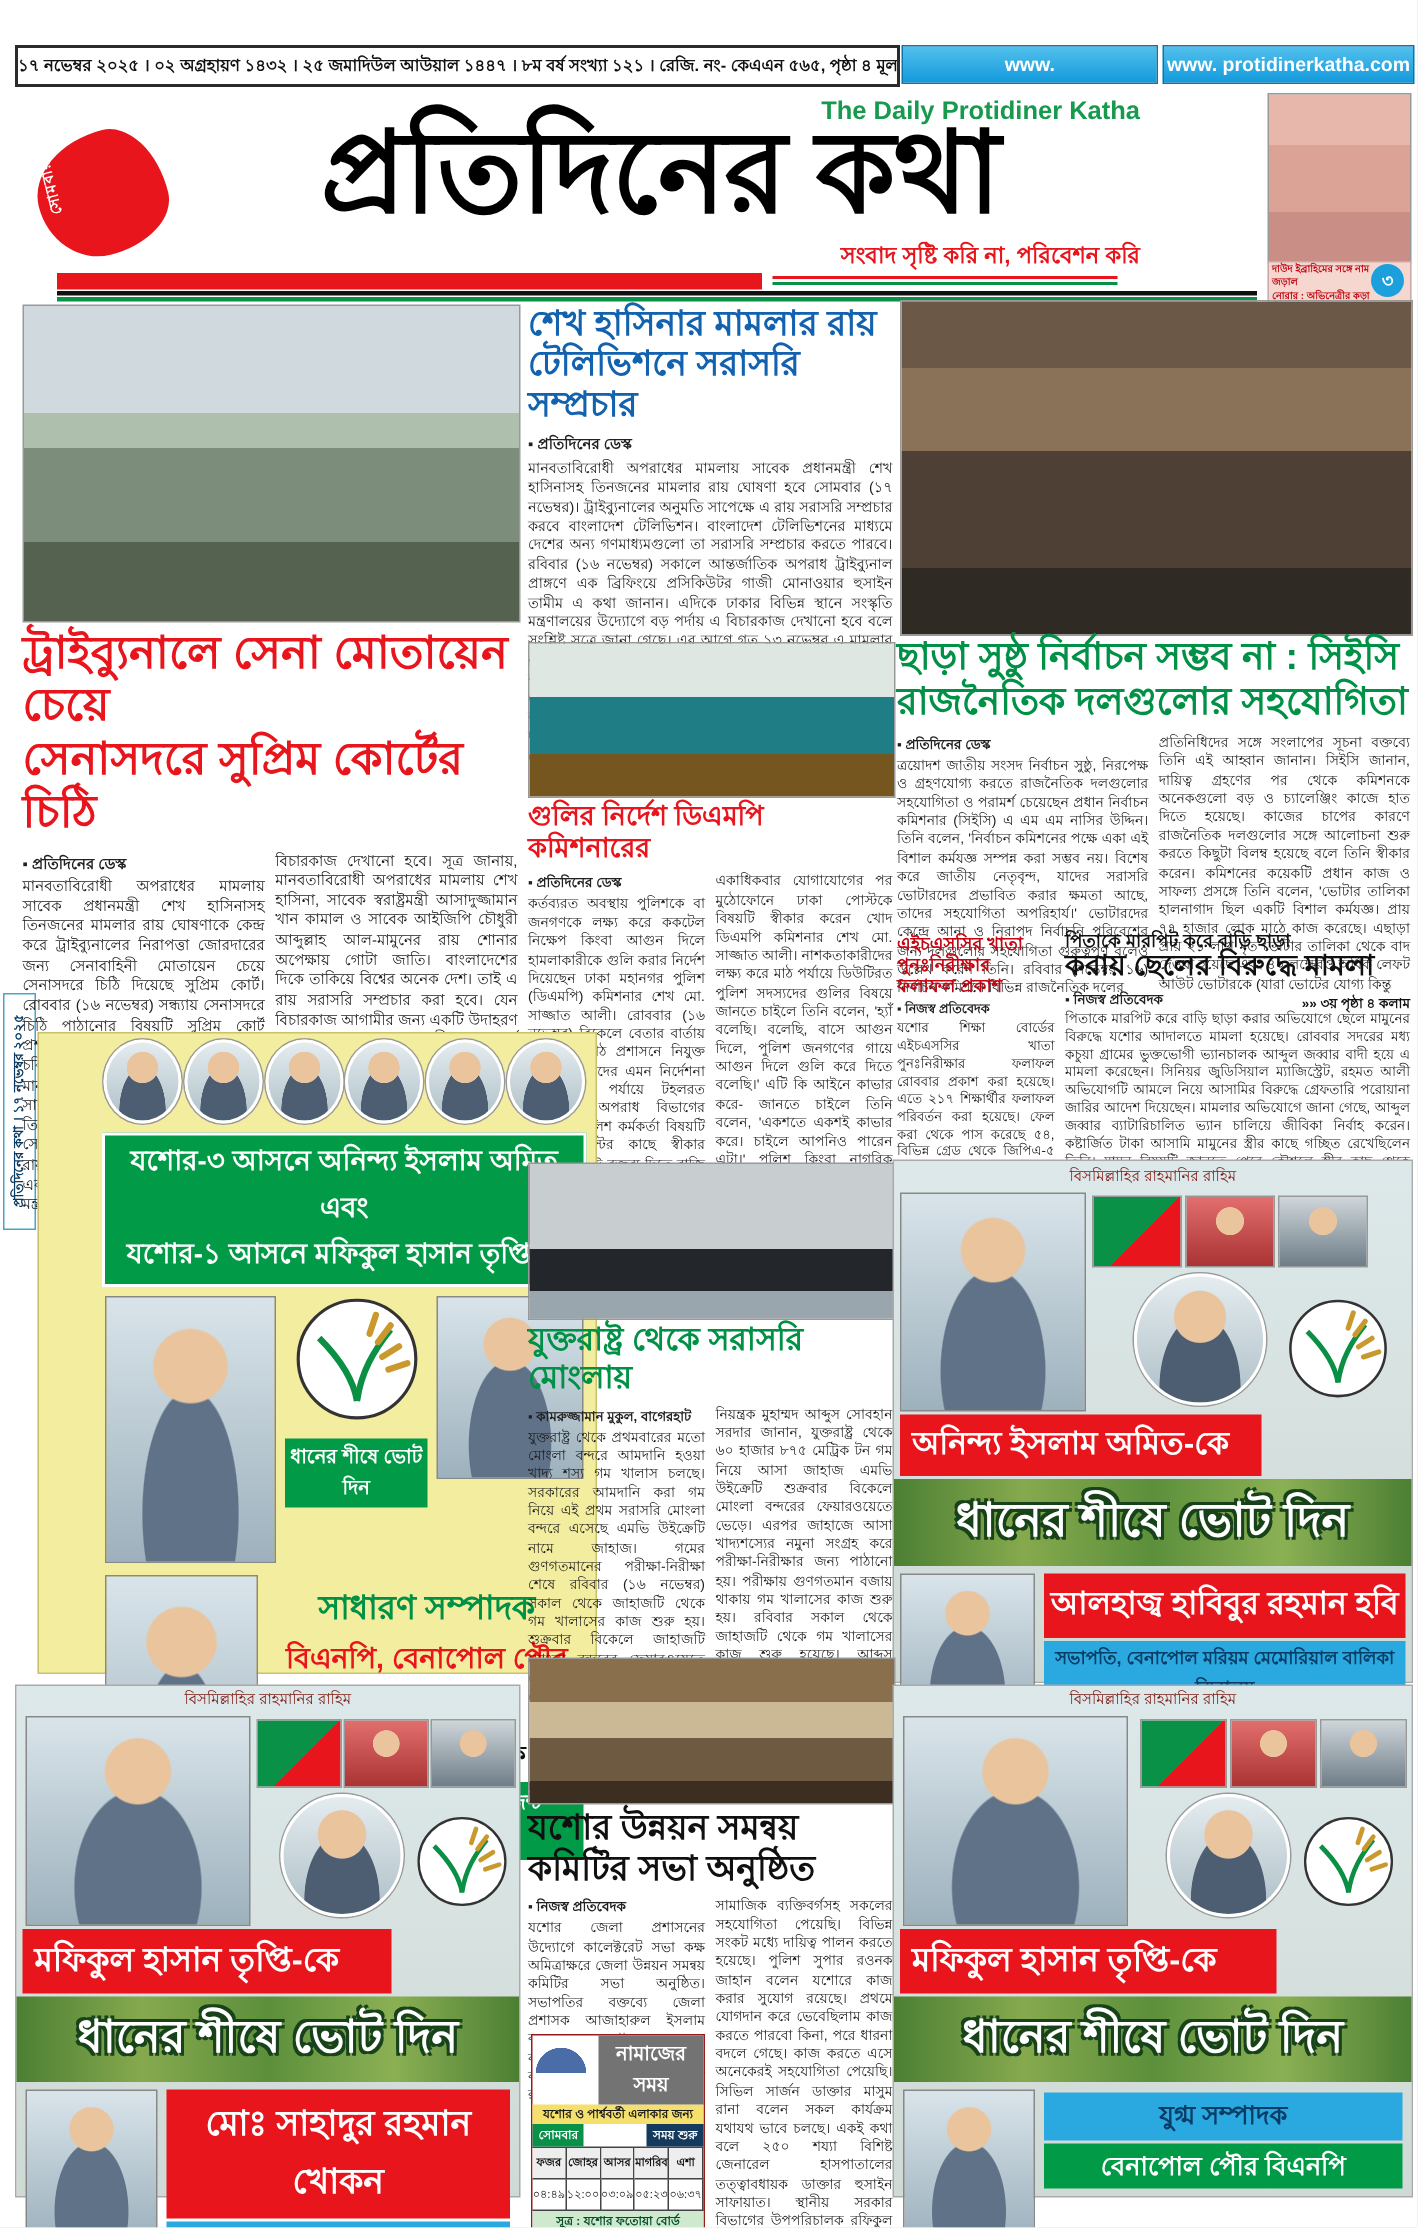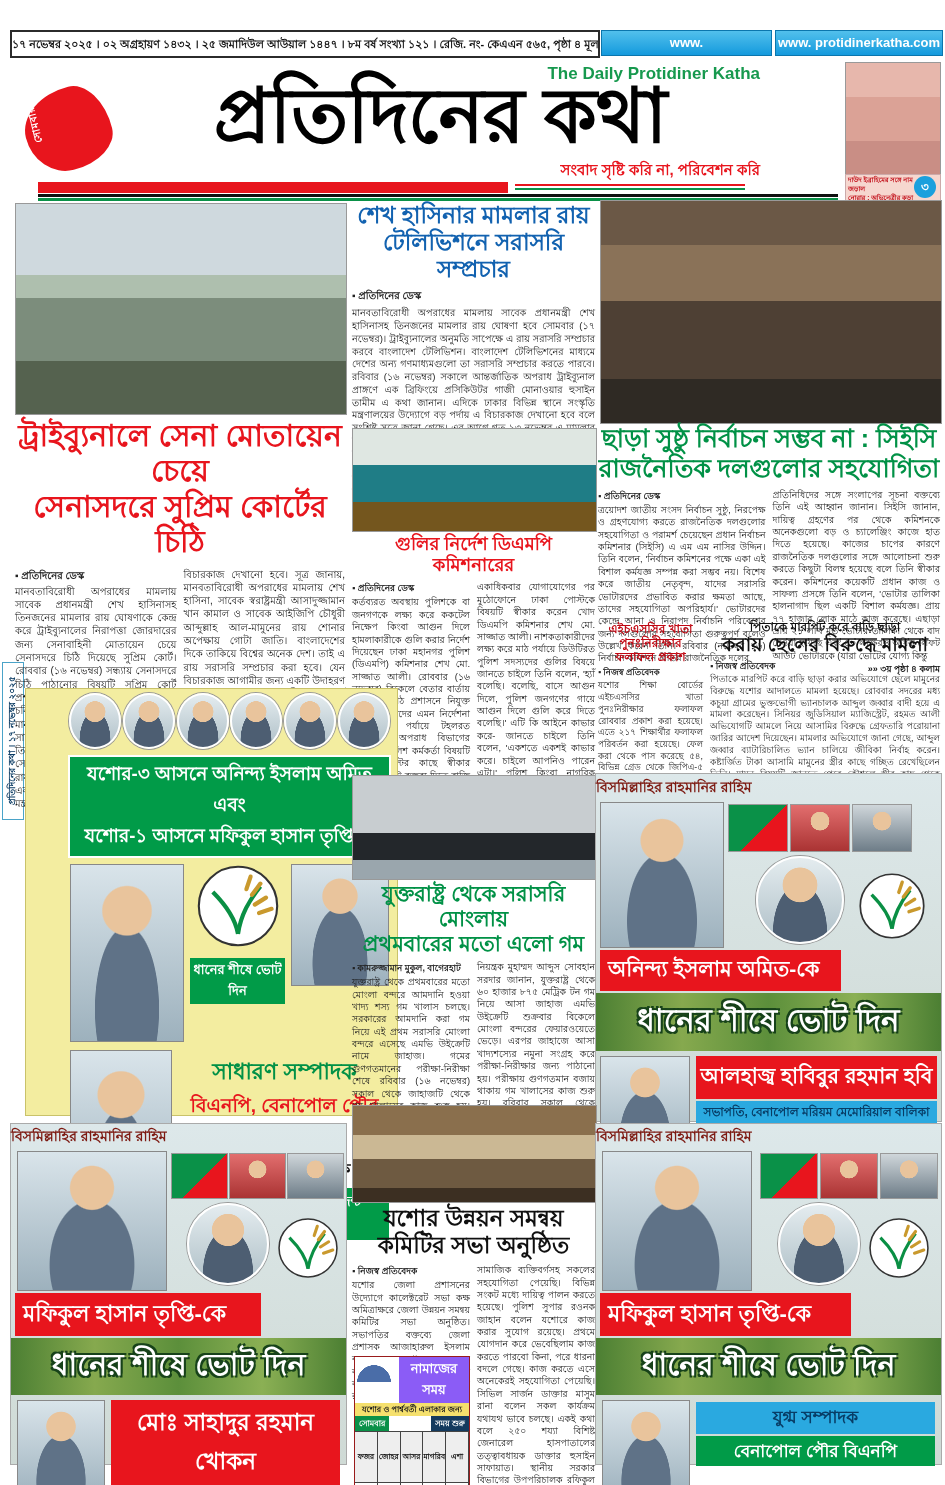--- a/index.html
+++ b/index.html
@@ -22,21 +22,21 @@
   .stripe-red{background:#e8151d;}   .stripe-black{background:#101010;}   .stripe-green{background:#0a9148;}
   
   .photo{border:1px solid #999;}
   .ph-court{background:linear-gradient(180deg,#cfd9de 0 34%,#aebfae 34% 45%,#7c8d7c 45% 75%,#55624f 75%);}
   .ph-meet{background:linear-gradient(180deg,#6b5846 0 20%,#8a7258 20% 45%,#4e4034 45% 80%,#2f2a24 80%);}
   .ph-dmp{background:linear-gradient(180deg,#dfe7e2 0 35%,#1f7d86 35% 72%,#74561e 72%);}
   .ph-ship{background:linear-gradient(180deg,#c8cdd0 0 55%,#23272b 55% 82%,#9aa6ad 82%);}
   .ph-conf{background:linear-gradient(180deg,#8a6f4d 0 30%,#cbb894 30% 55%,#6e5a41 55% 85%,#3c2f22 85%);}
   .ph-woman{background:linear-gradient(180deg,#e7b7ac 0 30%,#dba296 30% 70%,#c98e85 70%);}
   
-  .hl{font-weight:bold;text-align:center;line-height:1.18;}
+  .hl{font-weight:bold;text-align:left;line-height:1.18;}
   .blue{color:#1262b0;} .red{color:#e8151d;} .green{color:#019146;} .blk{color:#101010;} .maroon{color:#c00712;}
   .byline{font-size:10px;font-weight:bold;color:#222;}
   .body-t{font-size:10px;line-height:1.33;text-align:justify;color:#1c1c1c;}
   .cols{display:flex;gap:7px;}
   .cols>div{flex:1;}
   .cont{font-size:9.5px;font-weight:bold;text-align:right;color:#111;}
   
   .ad-yellow{background:#f3eda0;border:1px solid #c9c26a;}
   .ad-light{background:linear-gradient(180deg,#dde8ea,#cfdad5);border:1px solid #aaa;}
   .banner-red{background:#e8151d;color:#fff;font-weight:bold;text-align:center;}
@@ -49,32 +49,32 @@
                radial-gradient(ellipse at 50% 82%,#5f7287 0 40%,rgba(0,0,0,0) 41%),
                linear-gradient(180deg,#d9e4ea,#9db1bd);border:1px solid #888;}
   .oval{border-radius:50%;border:2px solid #fff;box-shadow:0 0 0 1px #999;
         background:radial-gradient(circle at 50% 32%,#e9c49c 0 24%,rgba(0,0,0,0) 25%),
                    radial-gradient(ellipse at 50% 88%,#4d5e72 0 45%,rgba(0,0,0,0) 46%),
                    linear-gradient(180deg,#e4ecef,#aebfc7);}
   .mini{border:1px solid #999;}
   .mini-flag{background:linear-gradient(135deg,#0a9148 0 55%,#e8151d 55%);}
   .mini-khaleda{background:radial-gradient(circle at 50% 35%,#e9c49c 0 22%,rgba(0,0,0,0) 23%),linear-gradient(180deg,#e26e6e,#a33);}
   .mini-tarique{background:radial-gradient(circle at 50% 35%,#e9c49c 0 22%,rgba(0,0,0,0) 23%),linear-gradient(180deg,#cfd6da,#6e7d88);}
-  .bismillah{font-size:14px;font-weight:bold;color:#7d1a12;}
+  .bismillah{font-size:10px;font-weight:normal;color:#7d1a12;text-align:center;}
   .badge3{background:#1ba0dd;border-radius:50%;color:#fff;font-weight:bold;text-align:center;}
   .capline{color:#c00712;font-weight:bold;font-size:6.5px;line-height:1.35;}
   
   .prayer{border:1.5px solid #9a1b1b;background:#fff;font-size:8px;}
-  .prayer-head{background:#8b5cf6;color:#fff;font-weight:bold;text-align:center;}
+  .prayer-head{background:#737373;color:#fff;font-weight:bold;text-align:center;}
   .prayer-sub{background:#f5e06d;color:#1a1a1a;font-weight:bold;text-align:center;font-size:8px;}
   .prayer-row{display:flex;}
   .prayer-day{background:#0a9148;color:#fff;font-weight:bold;font-size:8px;padding:1px 4px;}
   .prayer-start{background:#143a5e;color:#fff;font-weight:bold;font-size:8px;padding:1px 4px;margin-left:auto;}
   .ptable{display:grid;grid-template-columns:repeat(5,1fr);border-top:1px solid #444;}
-  .ptable div{border-right:1px solid #444;border-bottom:1px solid #444;text-align:center;font-size:7.5px;padding:19px 0;}
+  .ptable div{border-right:1px solid #444;border-bottom:1px solid #444;text-align:center;font-size:7.5px;padding:4px 0;}
   .ptable div.h{font-weight:bold;background:#eee;}
   .psrc{font-size:8px;font-weight:bold;color:#064d28;text-align:center;background:#cfe9cf;}
   .dome{background:radial-gradient(circle at 50% 100%,#4a6da8 0 60%,rgba(0,0,0,0) 61%);border-radius:50% 50% 0 0;}
   .sidestrip{border:1px solid #4aa3c8;background:#fff;writing-mode:vertical-rl;transform:rotate(180deg);
              font-size:9px;font-weight:bold;color:#0a3a62;text-align:center;line-height:18px;}
 </style>
 </head>
 <body>
 
 <div class="page">
@@ -215,21 +215,20 @@
         <div class="b red" style="font-size:19px;">বিএনপি, বেনাপোল পৌর শাখা।</div>
         <div class="b blk" style="font-size:16px;margin-top:2px;">যুগ্ম সাধারণ সম্পাদক</div>
         <div class="banner-green" style="font-size:13.5px;padding:3px 2px;margin-top:4px;">বেনাপোল সিএন্ডএফ এজেন্ট এসোসিয়েশন</div>
       </div>
     </div>
   </div>
 
   <div class="abs photo ph-ship" style="left:352px;top:775px;width:243px;height:103px;"></div>
   <div class="abs" style="left:352px;top:882px;width:243px;">
     <div class="hl green" style="font-size:21px;">যুক্তরাষ্ট্র থেকে সরাসরি মোংলায়</div>
-    <div class="hl green" style="font-size:21px;">প্রথমবারের মতো এলো গম</div>
     <div class="cols" style="margin-top:5px;">
       <div>
         <div class="byline" style="font-size:8.8px;">▪ কামরুজ্জামান মুকুল, বাগেরহাট</div>
         <div class="body-t" style="font-size:9.3px;">যুক্তরাষ্ট্র থেকে প্রথমবারের মতো মোংলা বন্দরে আমদানি হওয়া খাদ্য শস্য গম খালাস চলছে। সরকারের আমদানি করা গম নিয়ে এই প্রথম সরাসরি মোংলা বন্দরে এসেছে এমভি উইক্রেটি নামে জাহাজ। গমের গুণগতমানের পরীক্ষা-নিরীক্ষা শেষে রবিবার (১৬ নভেম্বর) সকাল থেকে জাহাজটি থেকে গম খালাসের কাজ শুরু হয়। শুক্রবার বিকেলে জাহাজটি মোংলা বন্দরের ফেয়ারওয়েতে ভেড়ে। খাদ্য অধিদফতর মোংলার সহকারী খাদ্য</div>
       </div>
       <div>
         <div class="body-t" style="font-size:9.3px;">নিয়ন্ত্রক মুহাম্মদ আব্দুস সোবহান সরদার জানান, যুক্তরাষ্ট্র থেকে ৬০ হাজার ৮৭৫ মেট্রিক টন গম নিয়ে আসা জাহাজ এমভি উইক্রেটি শুক্রবার বিকেলে মোংলা বন্দরের ফেয়ারওয়েতে ভেড়ে। এরপর জাহাজে আসা খাদ্যশস্যের নমুনা সংগ্রহ করে পরীক্ষা-নিরীক্ষার জন্য পাঠানো হয়। পরীক্ষায় গুণগতমান বজায় থাকায় গম খালাসের কাজ শুরু হয়। রবিবার সকাল থেকে জাহাজটি থেকে গম খালাসের কাজ শুরু হয়েছে। আব্দুস সোবহান</div>
         <div class="cont" style="font-size:9px;">»» ৩য় পৃষ্ঠা ৪ কলাম</div>
       </div>
     </div>

